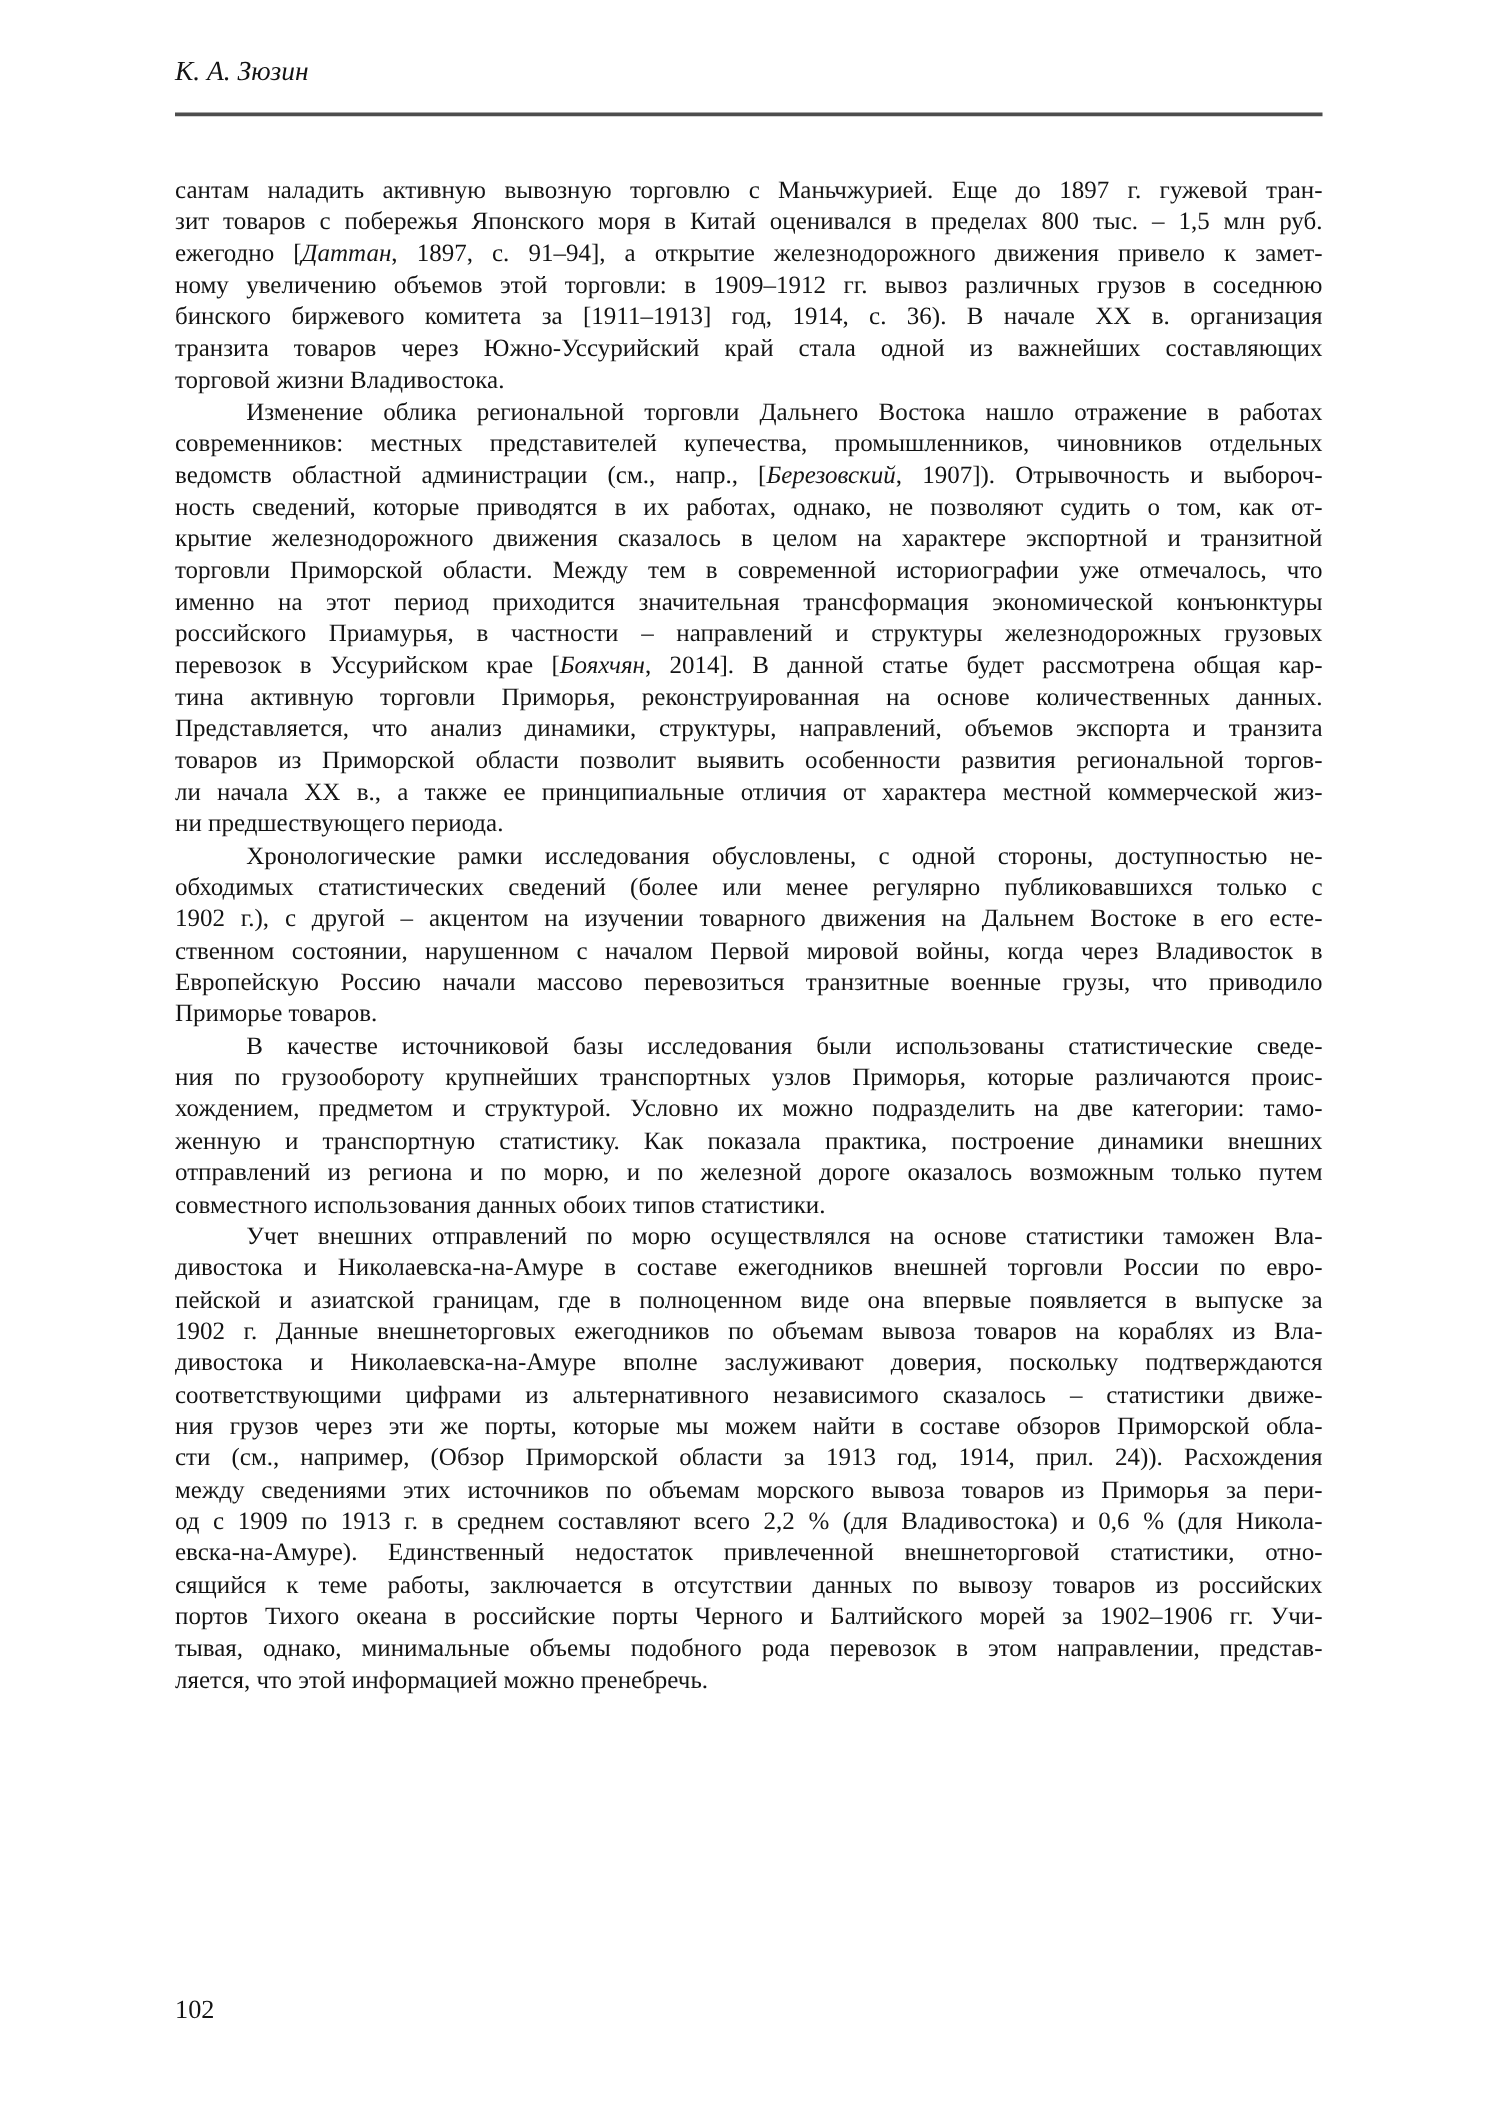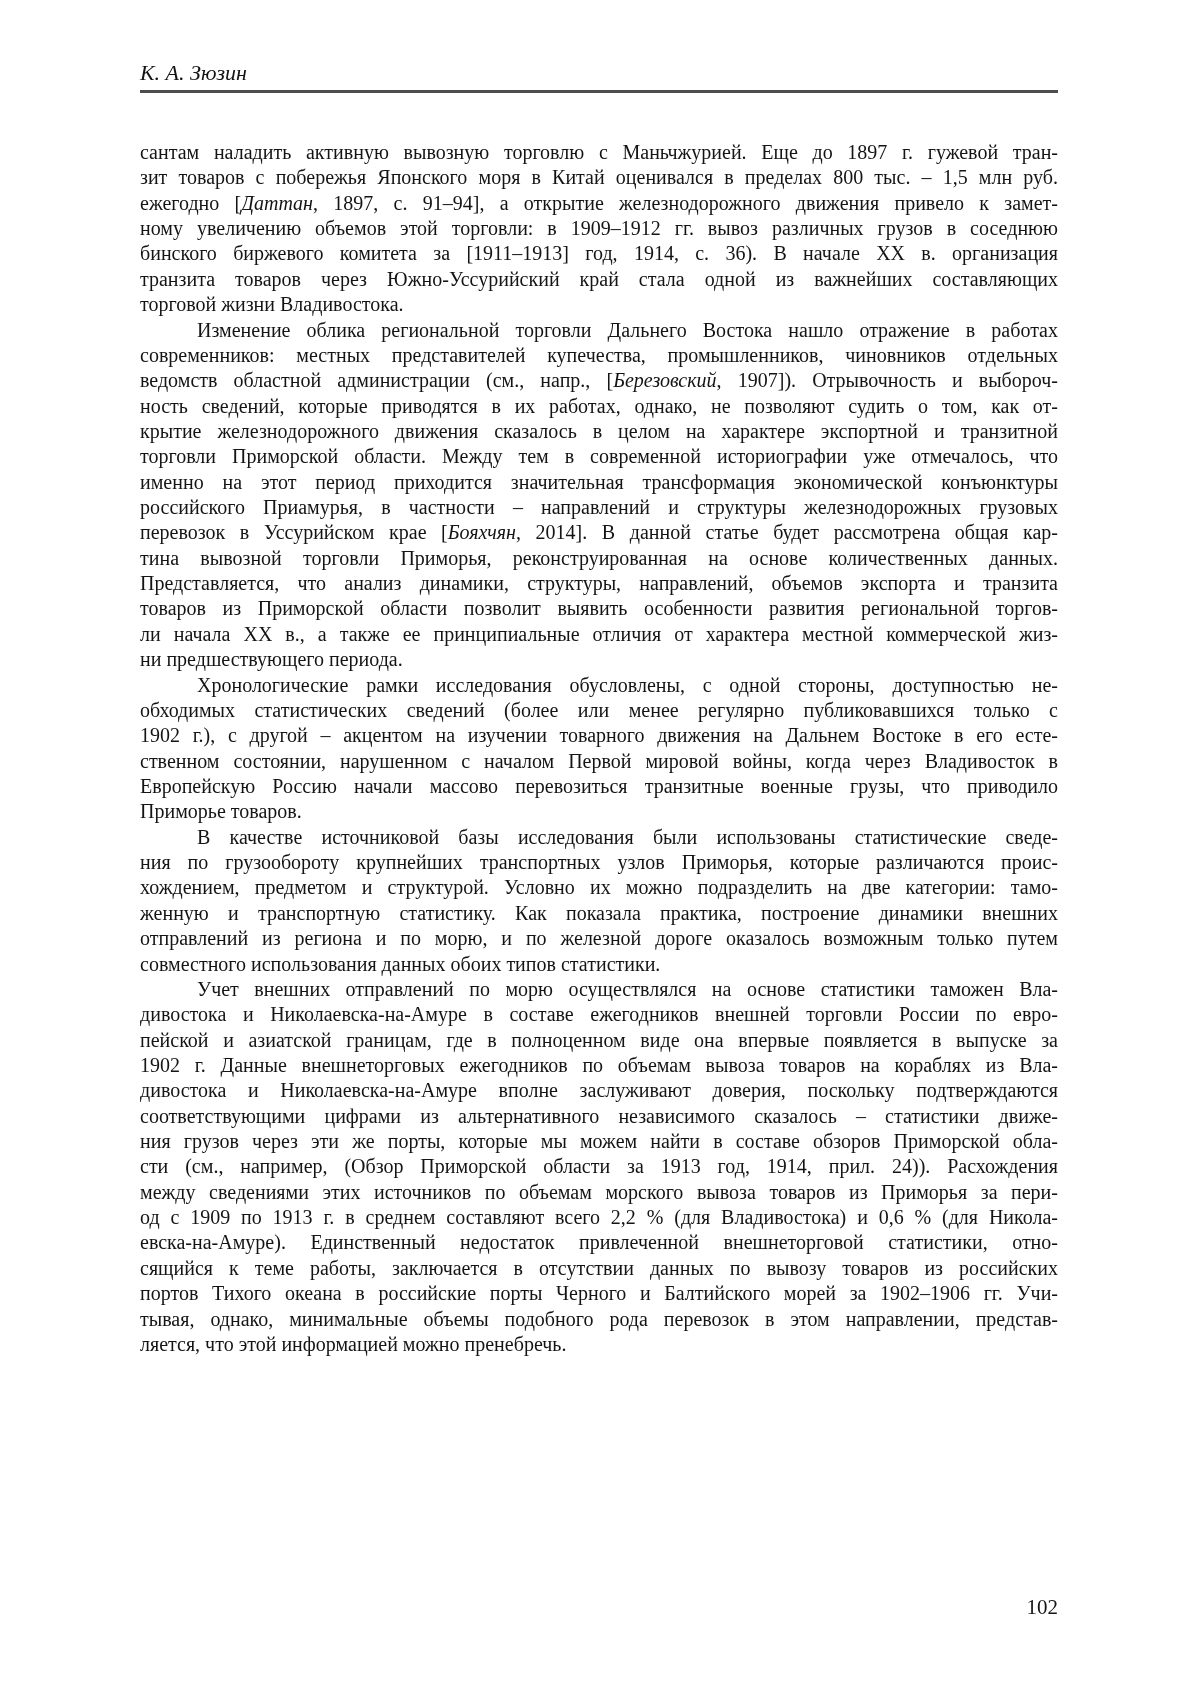--- a/index.html
+++ b/index.html
@@ -7,21 +7,21 @@
     width: 1200px;
     height: 1697px;
     background: #ffffff;
     position: relative;
     font-family: "Liberation Serif", "DejaVu Serif", serif;
     color: #141414;
     overflow: hidden;
   }
   .page-header {
     position: absolute;
-    left: 140px; top: 60px; width: 918px;
+    left: 140px; top: 44px; width: 918px;
     font-style: italic;
     font-size: 22px;
     line-height: 26px;
     white-space: nowrap;
   }
   .header-rule {
     position: absolute;
     left: 140px; top: 90px; width: 918px; height: 3px;
     background: #4d4d4d;
   }
@@ -40,21 +40,21 @@
   }
   .line.last { text-align-last: left; }
   .line.indent { text-indent: 57px; }
   .para.heading .line {
     font-weight: bold;
     text-align-last: left;
   }
   .page-footer {
     position: absolute;
     left: 140px; top: 1595px; width: 918px;
-    text-align: right;
+    text-align: left;
     font-size: 21px;
     line-height: 25px;
   }
 </style>
 </head>
 <body>
 
 <div class="page-header">
   <span>К. А. Зюзин</span>
 </div>
@@ -73,21 +73,21 @@
     <div class="para">
       <div class="line indent">Изменение облика региональной торговли Дальнего Востока нашло отражение в работах</div>
       <div class="line">современников: местных представителей купечества, промышленников, чиновников отдельных</div>
       <div class="line">ведомств областной администрации (см., напр., [<i>Березовский</i>, 1907]). Отрывочность и выбороч-</div>
       <div class="line">ность сведений, которые приводятся в их работах, однако, не позволяют судить о том, как от-</div>
       <div class="line">крытие железнодорожного движения сказалось в целом на характере экспортной и транзитной</div>
       <div class="line">торговли Приморской области. Между тем в современной историографии уже отмечалось, что</div>
       <div class="line">именно на этот период приходится значительная трансформация экономической конъюнктуры</div>
       <div class="line">российского Приамурья, в частности – направлений и структуры железнодорожных грузовых</div>
       <div class="line">перевозок в Уссурийском крае [<i>Бояхчян</i>, 2014]. В данной статье будет рассмотрена общая кар-</div>
-      <div class="line">тина вывозной торговли Приморья, реконструированная на основе количественных данных.</div>
+      <div class="line">тина активную торговли Приморья, реконструированная на основе количественных данных.</div>
       <div class="line">Представляется, что анализ динамики, структуры, направлений, объемов экспорта и транзита</div>
       <div class="line">товаров из Приморской области позволит выявить особенности развития региональной торгов-</div>
       <div class="line">ли начала XX в., а также ее принципиальные отличия от характера местной коммерческой жиз-</div>
       <div class="line last">ни предшествующего периода.</div>
     </div>
     <div class="para">
       <div class="line indent">Хронологические рамки исследования обусловлены, с одной стороны, доступностью не-</div>
       <div class="line">обходимых статистических сведений (более или менее регулярно публиковавшихся только с</div>
       <div class="line">1902 г.), с другой – акцентом на изучении товарного движения на Дальнем Востоке в его есте-</div>
       <div class="line">ственном состоянии, нарушенном с началом Первой мировой войны, когда через Владивосток в</div>

